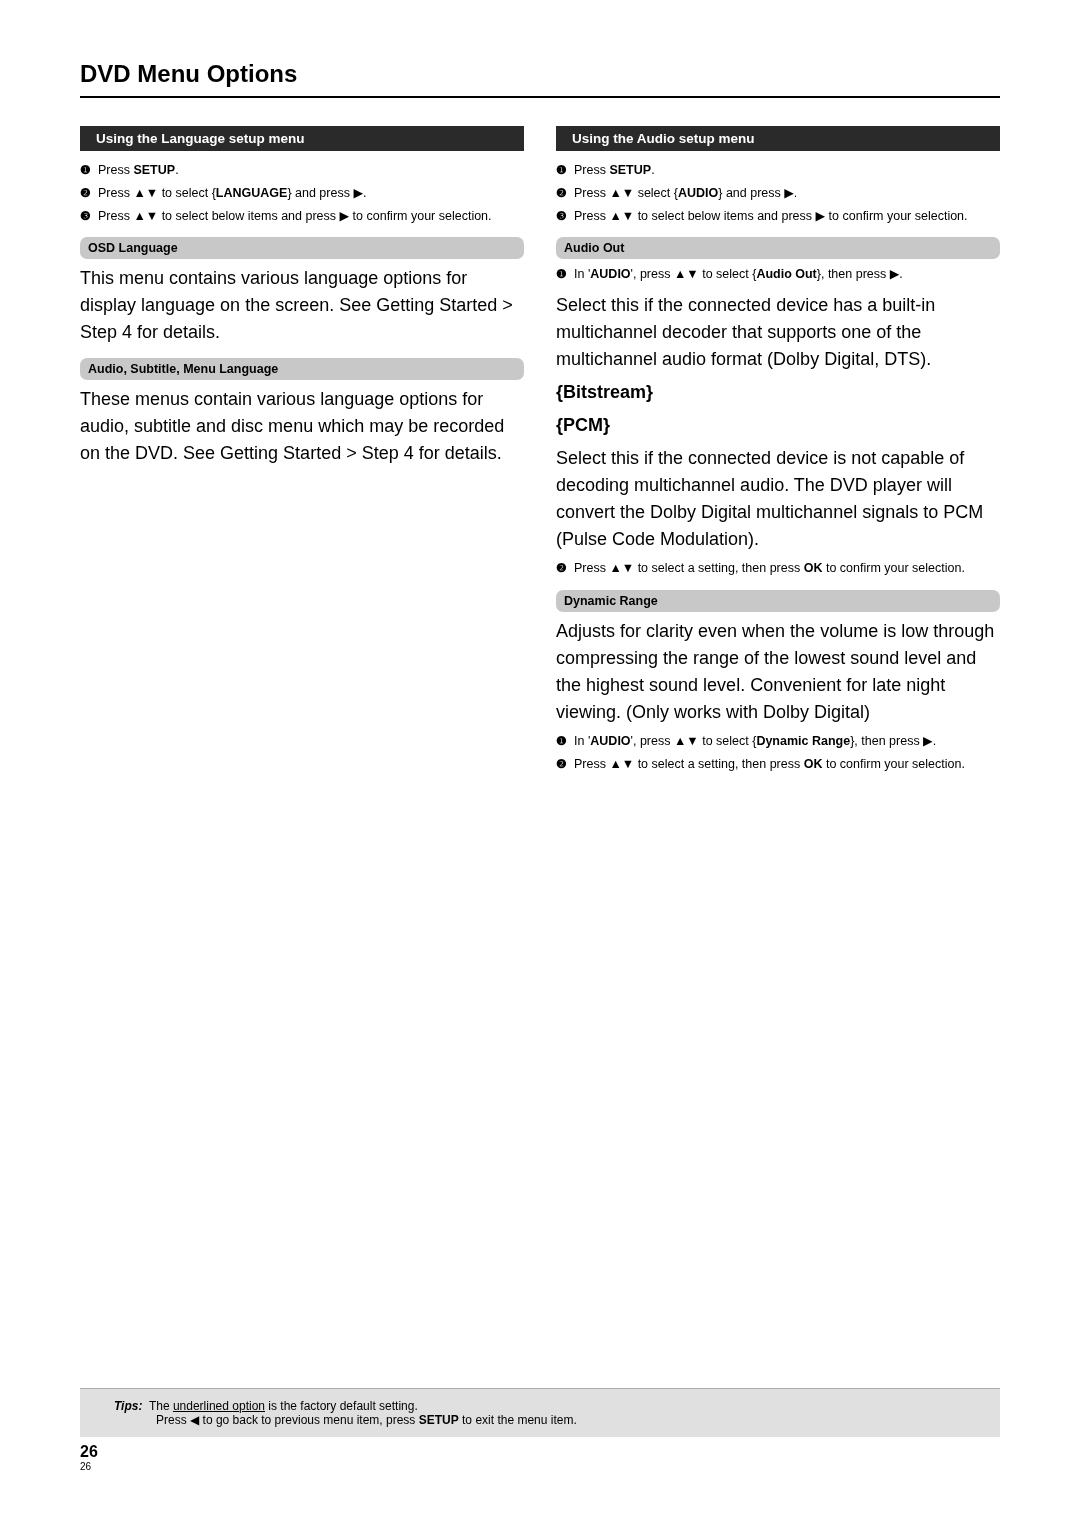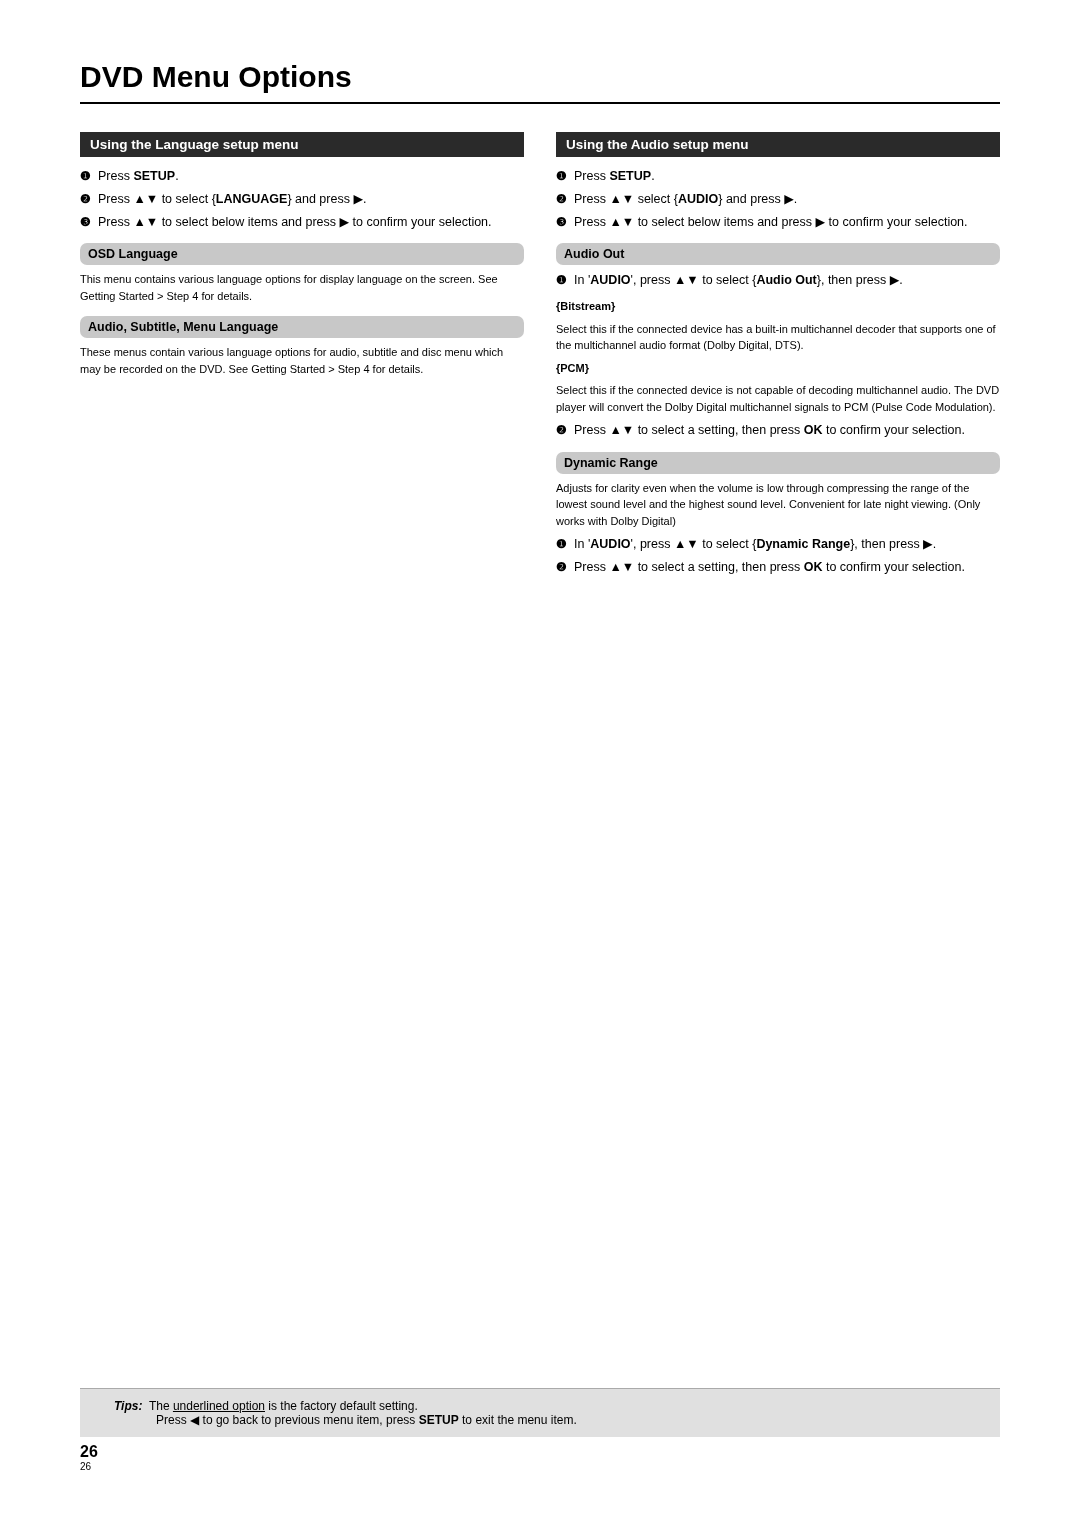--- a/index.html
+++ b/index.html
@@ -7,21 +7,21 @@
       background: #ffffff;
       font-family: Arial, Helvetica, sans-serif;
       font-size: 13px;
       color: #000000;
       width: 1080px;
       min-height: 1527px;
       padding: 60px 80px 40px 80px;
     }
 
     .page-title {
-      font-size: 30px;
+      font-size: 24px;
       font-weight: bold;
       border-bottom: 2.5px solid #000;
       padding-bottom: 8px;
       margin-bottom: 28px;
     }
 
     .two-col {
       display: flex;
       gap: 32px;
       align-items: flex-start;
@@ -29,21 +29,21 @@
 
     .col {
       flex: 1;
     }
 
     .section-header {
       background: #2a2a2a;
       color: #ffffff;
       font-size: 13.5px;
       font-weight: bold;
-      padding: 5px 10px;
+      padding: 5px 16px;
       margin-bottom: 10px;
     }
 
     .sub-header {
       background: #c8c8c8;
       font-size: 12.5px;
       font-weight: bold;
       padding: 4px 8px;
       margin-top: 12px;
       margin-bottom: 6px;
@@ -69,21 +69,21 @@
       margin-right: 4px;
       min-width: 16px;
       font-size: 13px;
     }
 
     .step-content {
       flex: 1;
     }
 
     .body-text {
-      font-size: 11px;
+      font-size: 18px;
       line-height: 1.5;
       margin-bottom: 6px;
     }
 
     .circle-num {
       display: inline-block;
       font-size: 12px;
       margin-right: 2px;
     }
 
@@ -163,22 +163,22 @@
       </li>
     </ul>
 
     <div class="sub-header">Audio Out</div>
     <ul class="step-list">
       <li>
         <span class="step-num circle-num">❶</span>
         <span class="step-content">In '<strong>AUDIO</strong>', press ▲▼ to select {<strong>Audio Out</strong>}, then press ▶.</span>
       </li>
     </ul>
+    <p class="body-text">Select this if the connected device has a built-in multichannel decoder that supports one of the multichannel audio format (Dolby Digital, DTS).</p>
     <p class="body-text"><strong>{Bitstream}</strong></p>
-    <p class="body-text">Select this if the connected device has a built-in multichannel decoder that supports one of the multichannel audio format (Dolby Digital, DTS).</p>
     <p class="body-text"><strong>{PCM}</strong></p>
     <p class="body-text">Select this if the connected device is not capable of decoding multichannel audio. The DVD player will convert the Dolby Digital multichannel signals to PCM (Pulse Code Modulation).</p>
     <ul class="step-list">
       <li>
         <span class="step-num circle-num">❷</span>
         <span class="step-content">Press ▲▼ to select a setting, then press <strong>OK</strong> to confirm your selection.</span>
       </li>
     </ul>
 
     <div class="sub-header">Dynamic Range</div>

